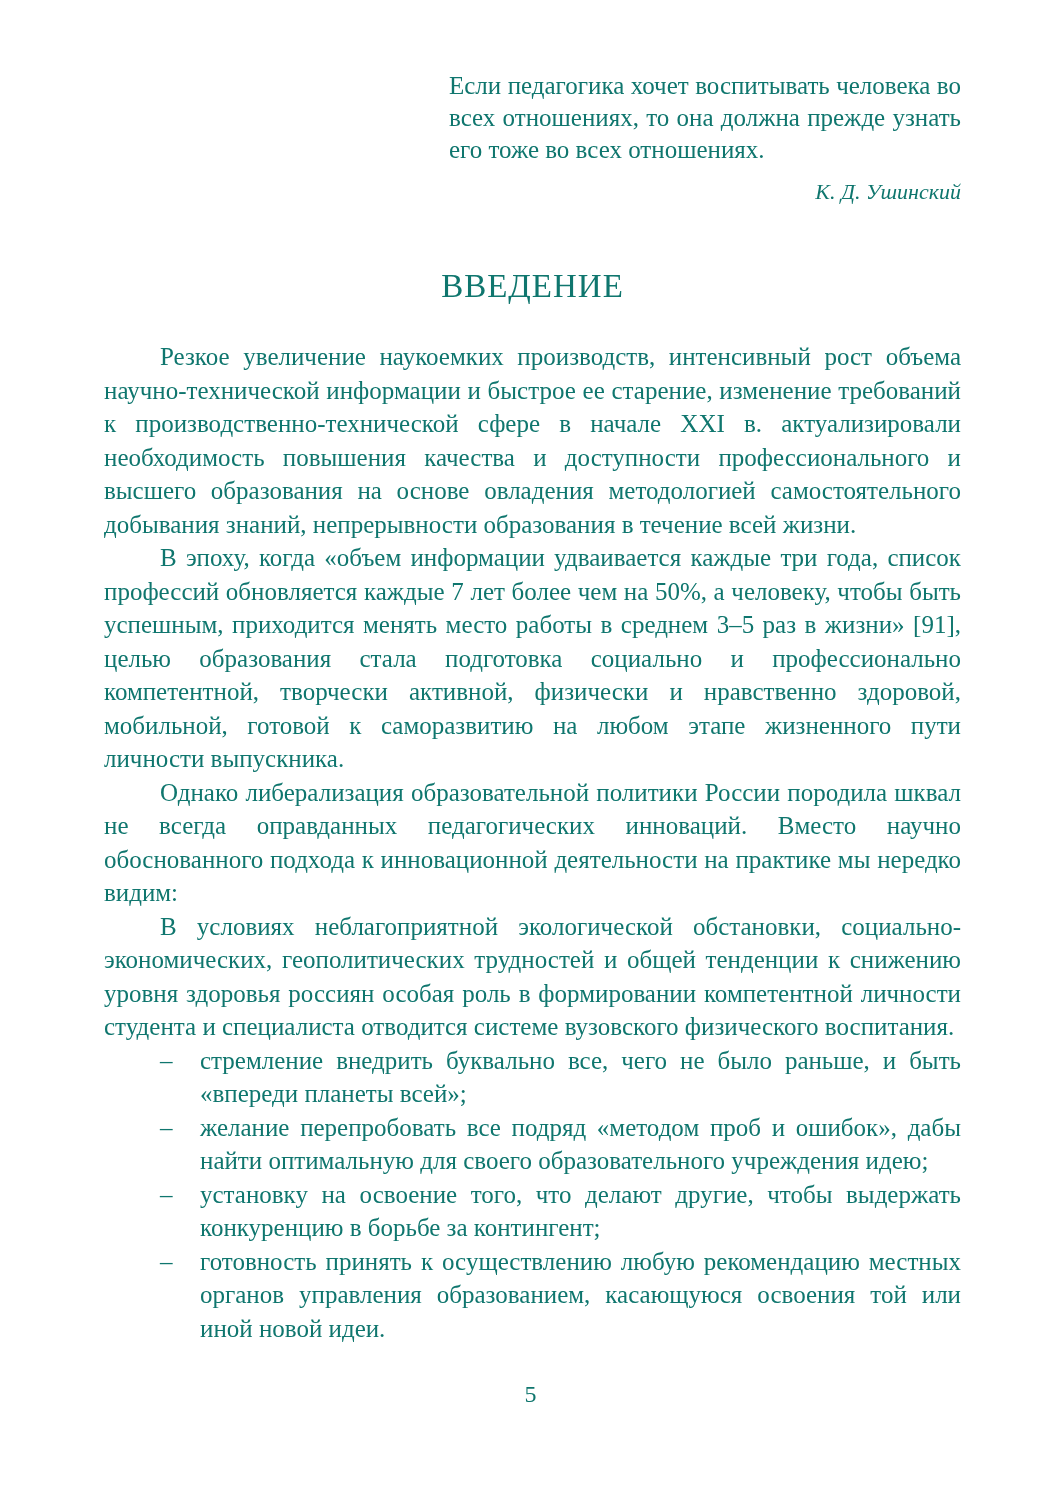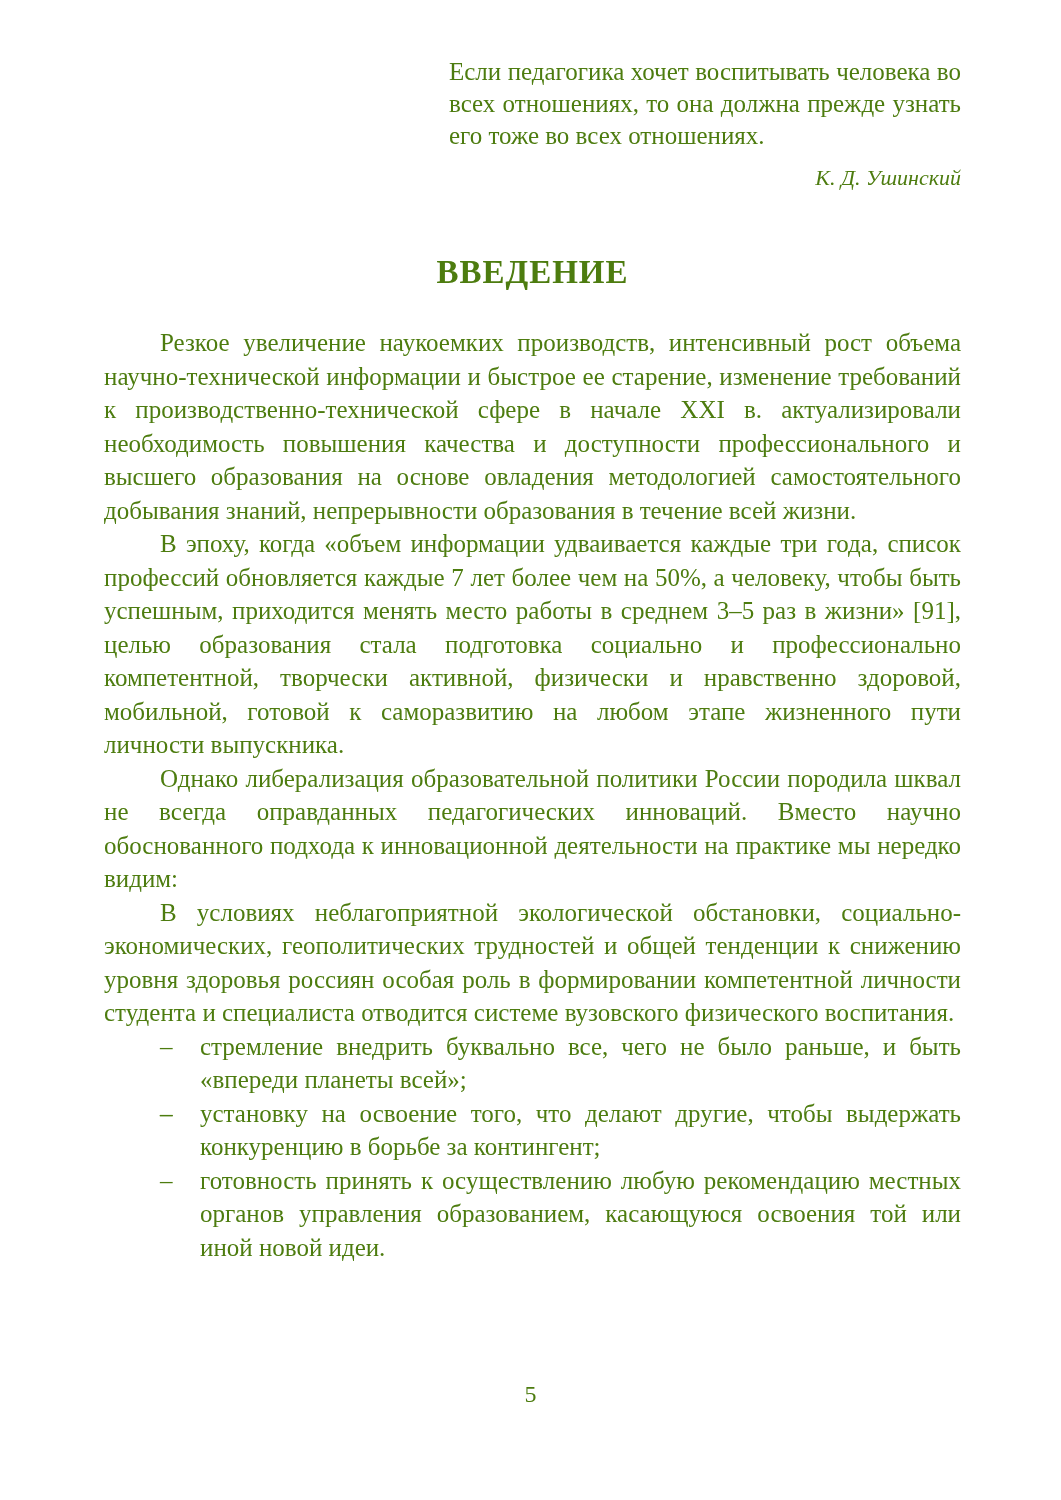--- a/index.html
+++ b/index.html
@@ -7,43 +7,43 @@
     padding: 0;
     background: #ffffff;
   }
   .page {
     position: relative;
     width: 1061px;
     height: 1456px;
     margin: 0 auto;
     background: #ffffff;
     box-sizing: border-box;
-    padding: 56px 100px 0 104px;
+    padding: 70px 100px 0 104px;
     font-family: "Liberation Serif", "DejaVu Serif", serif;
-    color: #4d7c0f;
+    color: #0f766e;
     overflow: hidden;
   }
   .epigraph {
     width: 512px;
     margin-left: auto;
     font-size: 25px;
     line-height: 32px;
     text-align: justify;
   }
   .epigraph-attr {
     text-align: right;
     font-style: italic;
     margin-top: 10px;
     font-size: 22px;
     line-height: 32px;
   }
   .title {
     margin: 60px 0 0 0;
     text-align: center;
-    font-weight: bold;
+    font-weight: normal;
     font-size: 33px;
     letter-spacing: 1px;
     line-height: 1.1;
   }
   .body {
     margin-top: 36px;
     font-size: 25px;
     line-height: 33.5px;
     text-align: justify;
   }
@@ -97,20 +97,21 @@
 
     <div class="list">
 
       <div class="list-item">
         <span class="marker">–</span>
         <span>стремление внедрить буквально все, чего не было раньше, и быть «впереди планеты всей»;</span>
       </div>
 
       <div class="list-item">
         <span class="marker">–</span>
+        <span>желание перепробовать все подряд «методом проб и ошибок», дабы найти оптимальную для своего образовательного учреждения идею;</span>
       </div>
 
       <div class="list-item">
         <span class="marker">–</span>
         <span>установку на освоение того, что делают другие, чтобы выдержать конкуренцию в борьбе за контингент;</span>
       </div>
 
       <div class="list-item">
         <span class="marker">–</span>
         <span>готовность принять к осуществлению любую рекомендацию местных органов управления образованием, касающуюся освоения той или иной новой идеи.</span>

